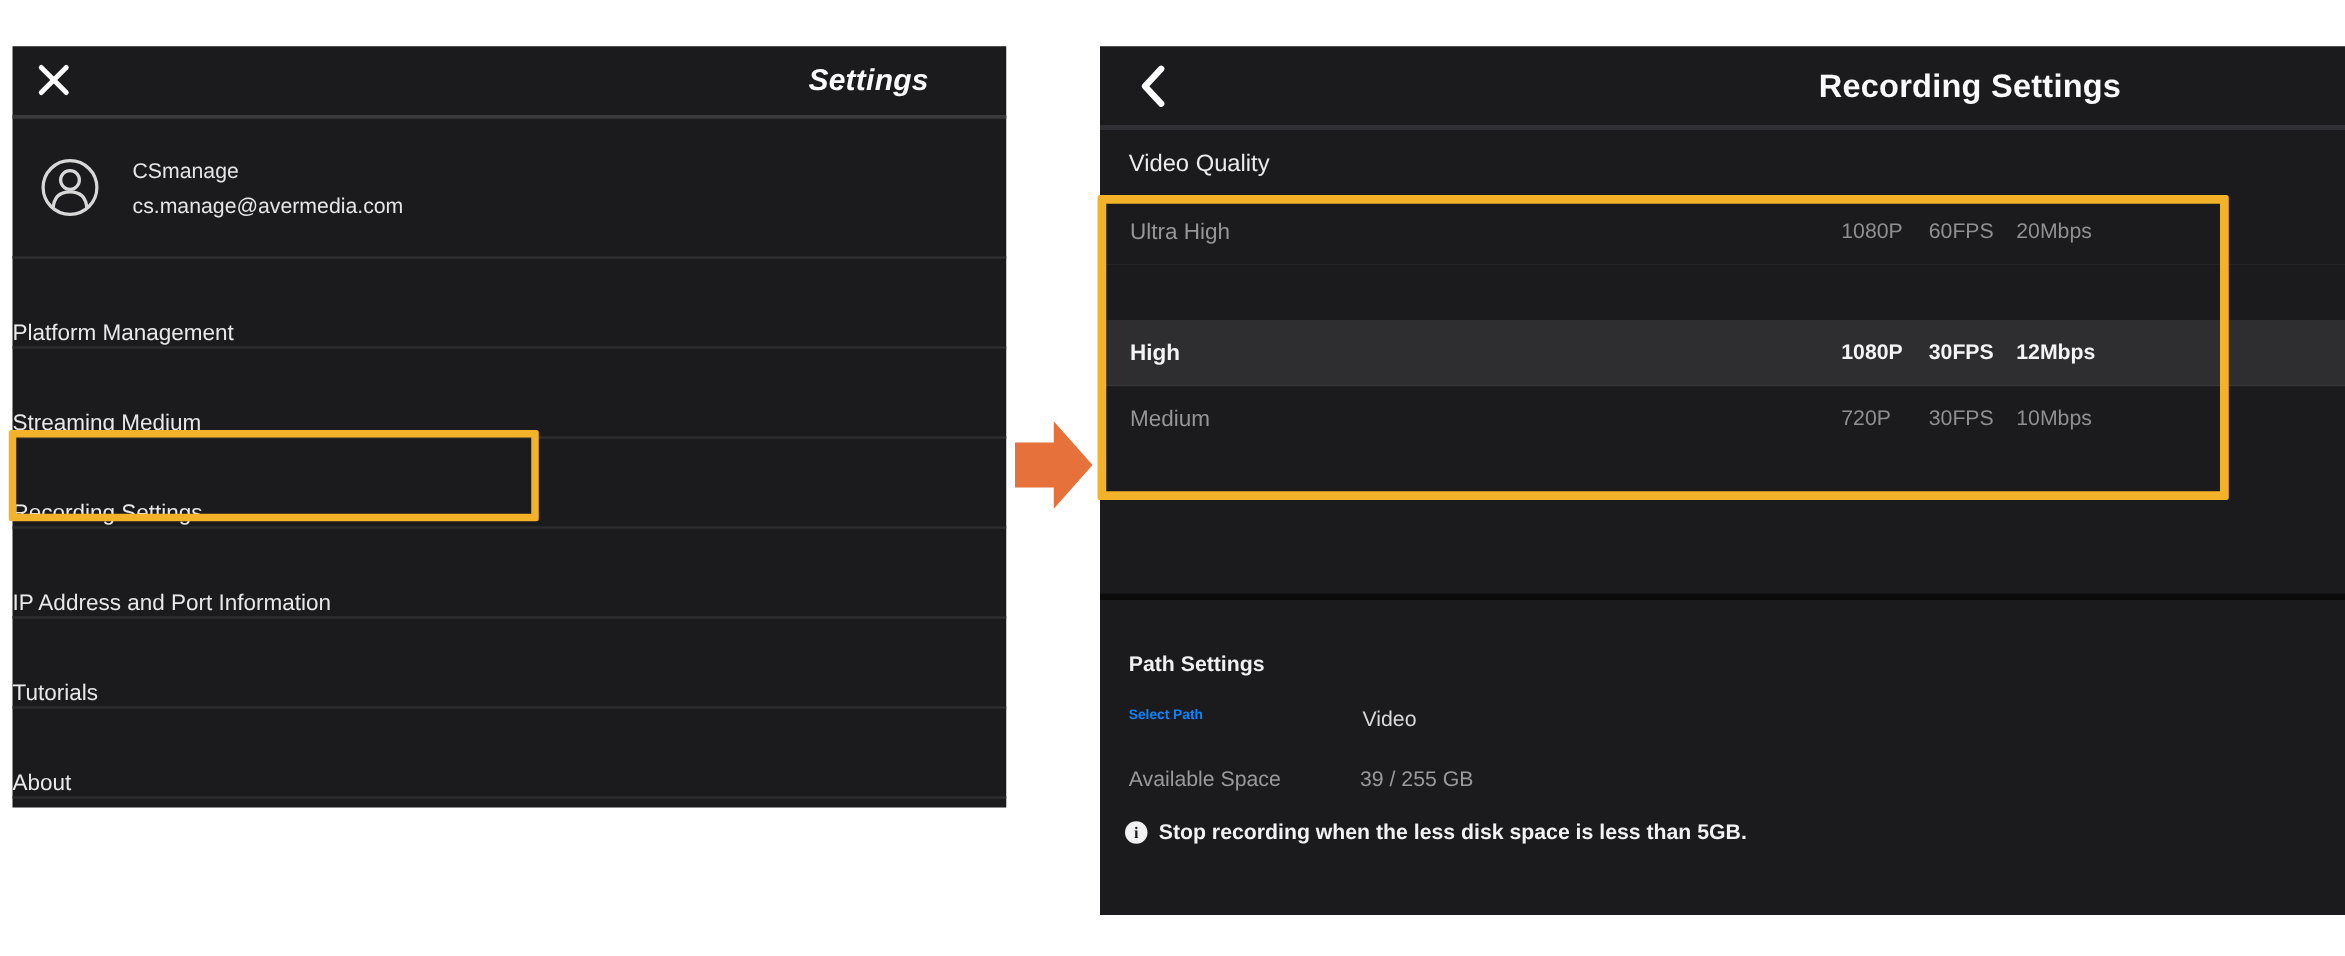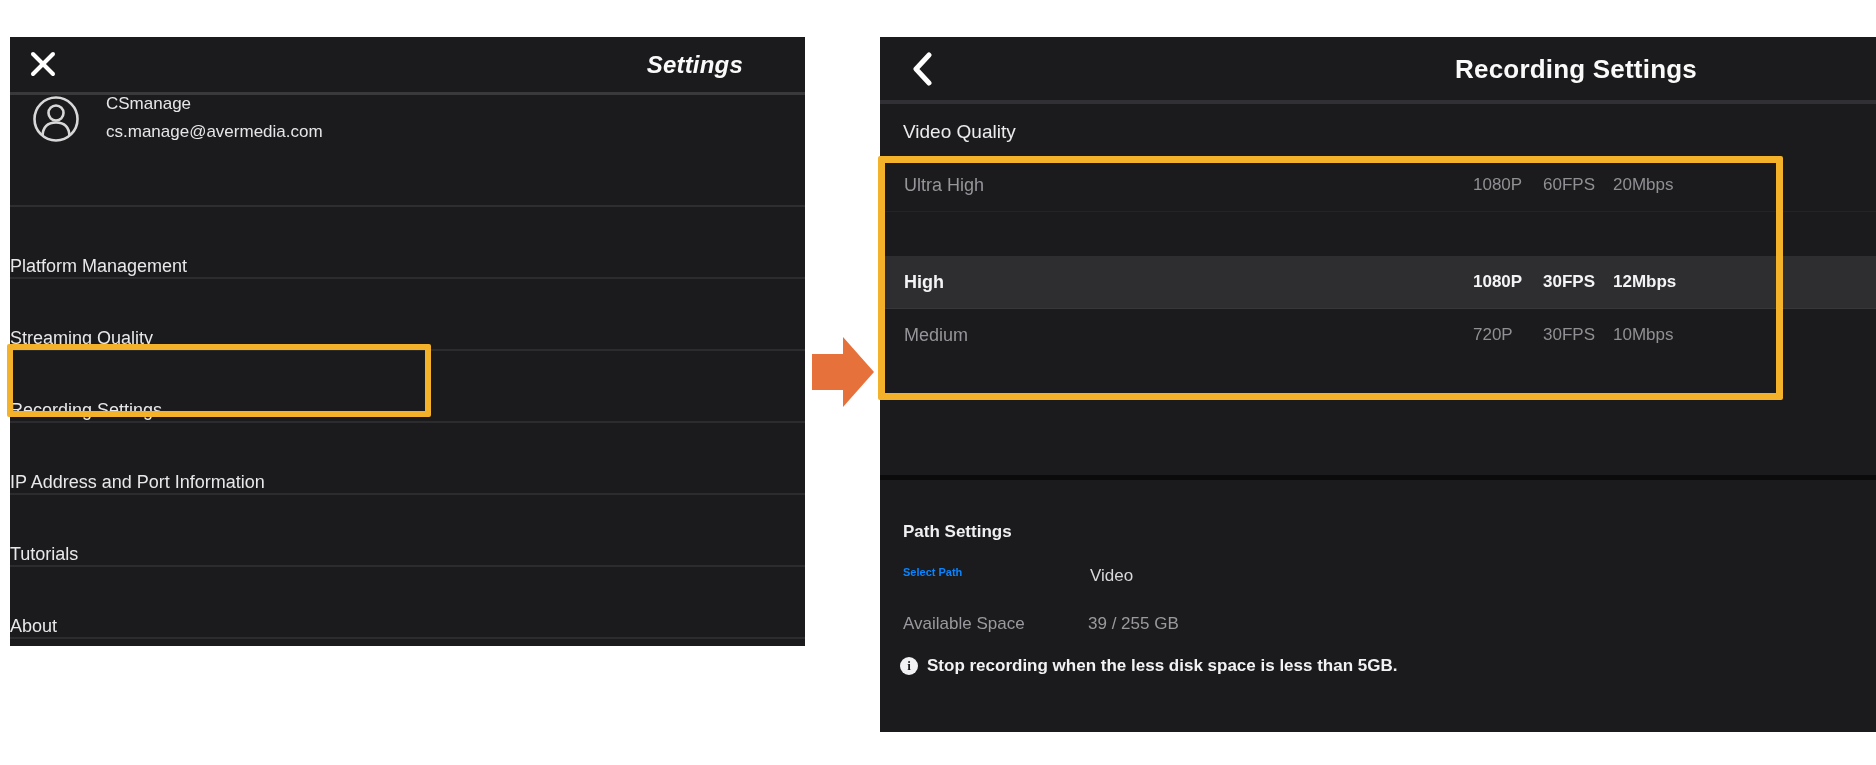--- a/index.html
+++ b/index.html
@@ -9,21 +9,21 @@
     -webkit-font-smoothing:antialiased;
   }
   .panel{position:absolute;background:#1b1b1d;color:#ececee;}
 
   
   #left-panel{left:10px;top:37px;width:795px;height:609px;}
   .lp-header{height:55px;border-bottom:3px solid #39393c;position:relative;}
   .close-btn{position:absolute;left:20px;top:14px;width:26px;height:26px;cursor:pointer;}
   .lp-title{position:absolute;right:62px;top:50%;transform:translateY(-50%);
     font-size:24px;font-weight:bold;color:#fafafa;letter-spacing:.2px;font-style:italic;}
-  .profile-row{height:110px;border-bottom:2px solid #2e2e31;display:flex;padding-left:22px;}
+  .profile-row{height:110px;border-bottom:2px solid #2e2e31;display:flex;align-items:center;padding-left:22px;}
   .avatar{width:48px;height:48px;flex:0 0 48px;}
   .profile-texts{margin-left:26px;font-size:17px;color:#e6e6e8;line-height:1.0;}
   .profile-name{margin-bottom:11px;}
   .menu-item{height:70px;display:flex;align-items:flex-end;padding-left:0;
     font-size:18px;color:#e8e8ea;border-bottom:2px solid #2c2c2f;cursor:pointer;}
   .hl-left{position:absolute;left:-3px;top:307px;width:424px;height:73px;
     border:6px solid #F3B229;border-radius:2px;box-sizing:border-box;z-index:5;pointer-events:none;}
 
   
   #arrow{position:absolute;left:812px;top:337px;width:62px;height:72px;}
@@ -84,21 +84,21 @@
       <div class="profile-name">CSmanage</div>
       <div class="profile-email">cs.manage@avermedia.com</div>
     </div>
   </div>
 
   <div class="menu">
     <div class="menu-item">
       <span>Platform Management</span>
     </div>
     <div class="menu-item">
-      <span>Streaming Quality</span>
+      <span>Streaming Medium</span>
     </div>
     <div class="menu-item">
       <span>Recording Settings</span>
     </div>
     <div class="menu-item">
       <span>IP Address and Port Information</span>
     </div>
     <div class="menu-item">
       <span>Tutorials</span>
     </div>

